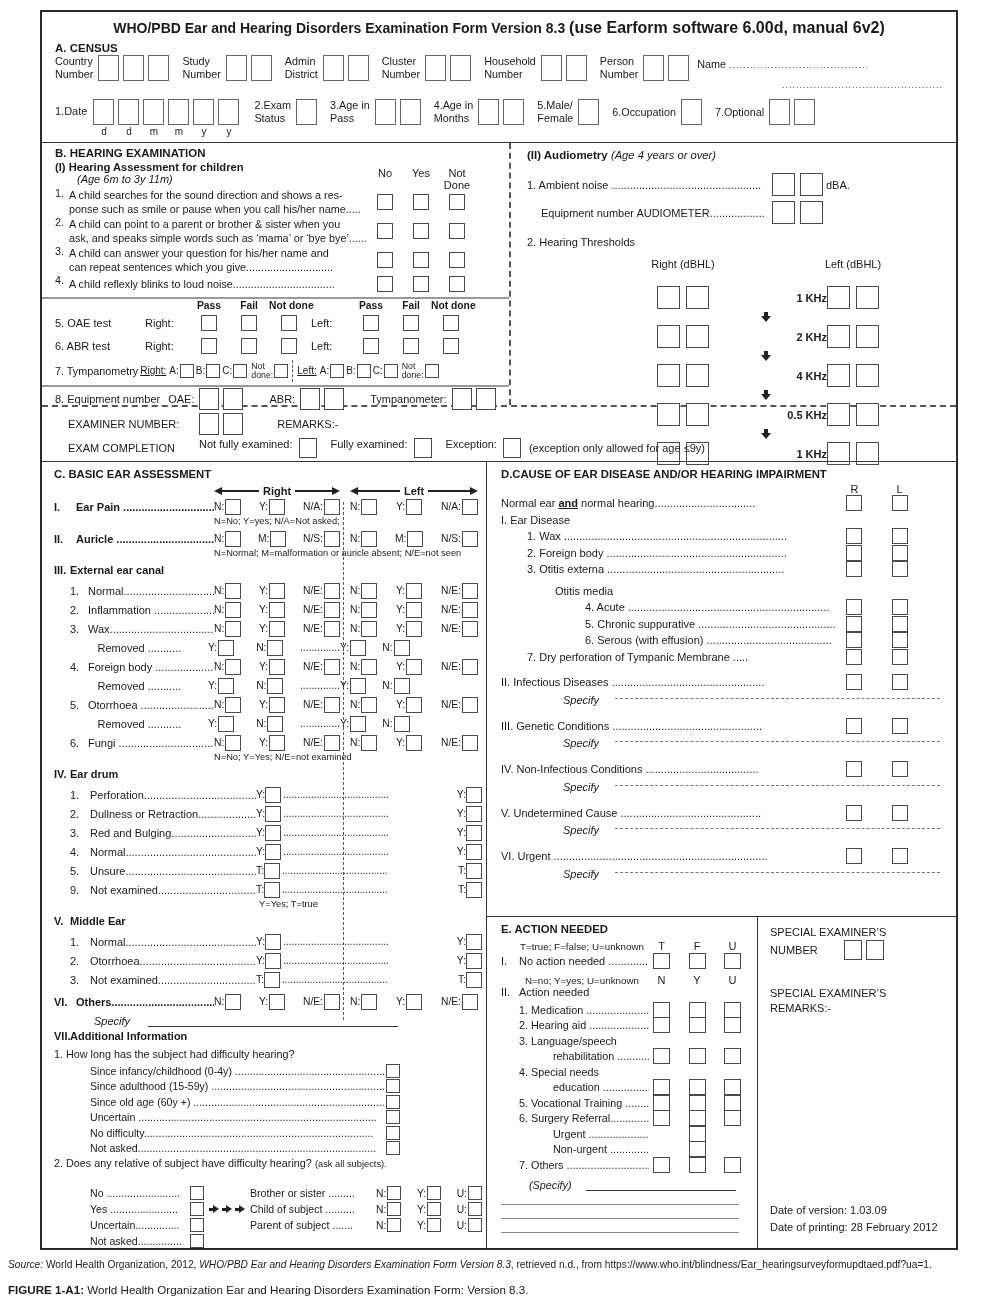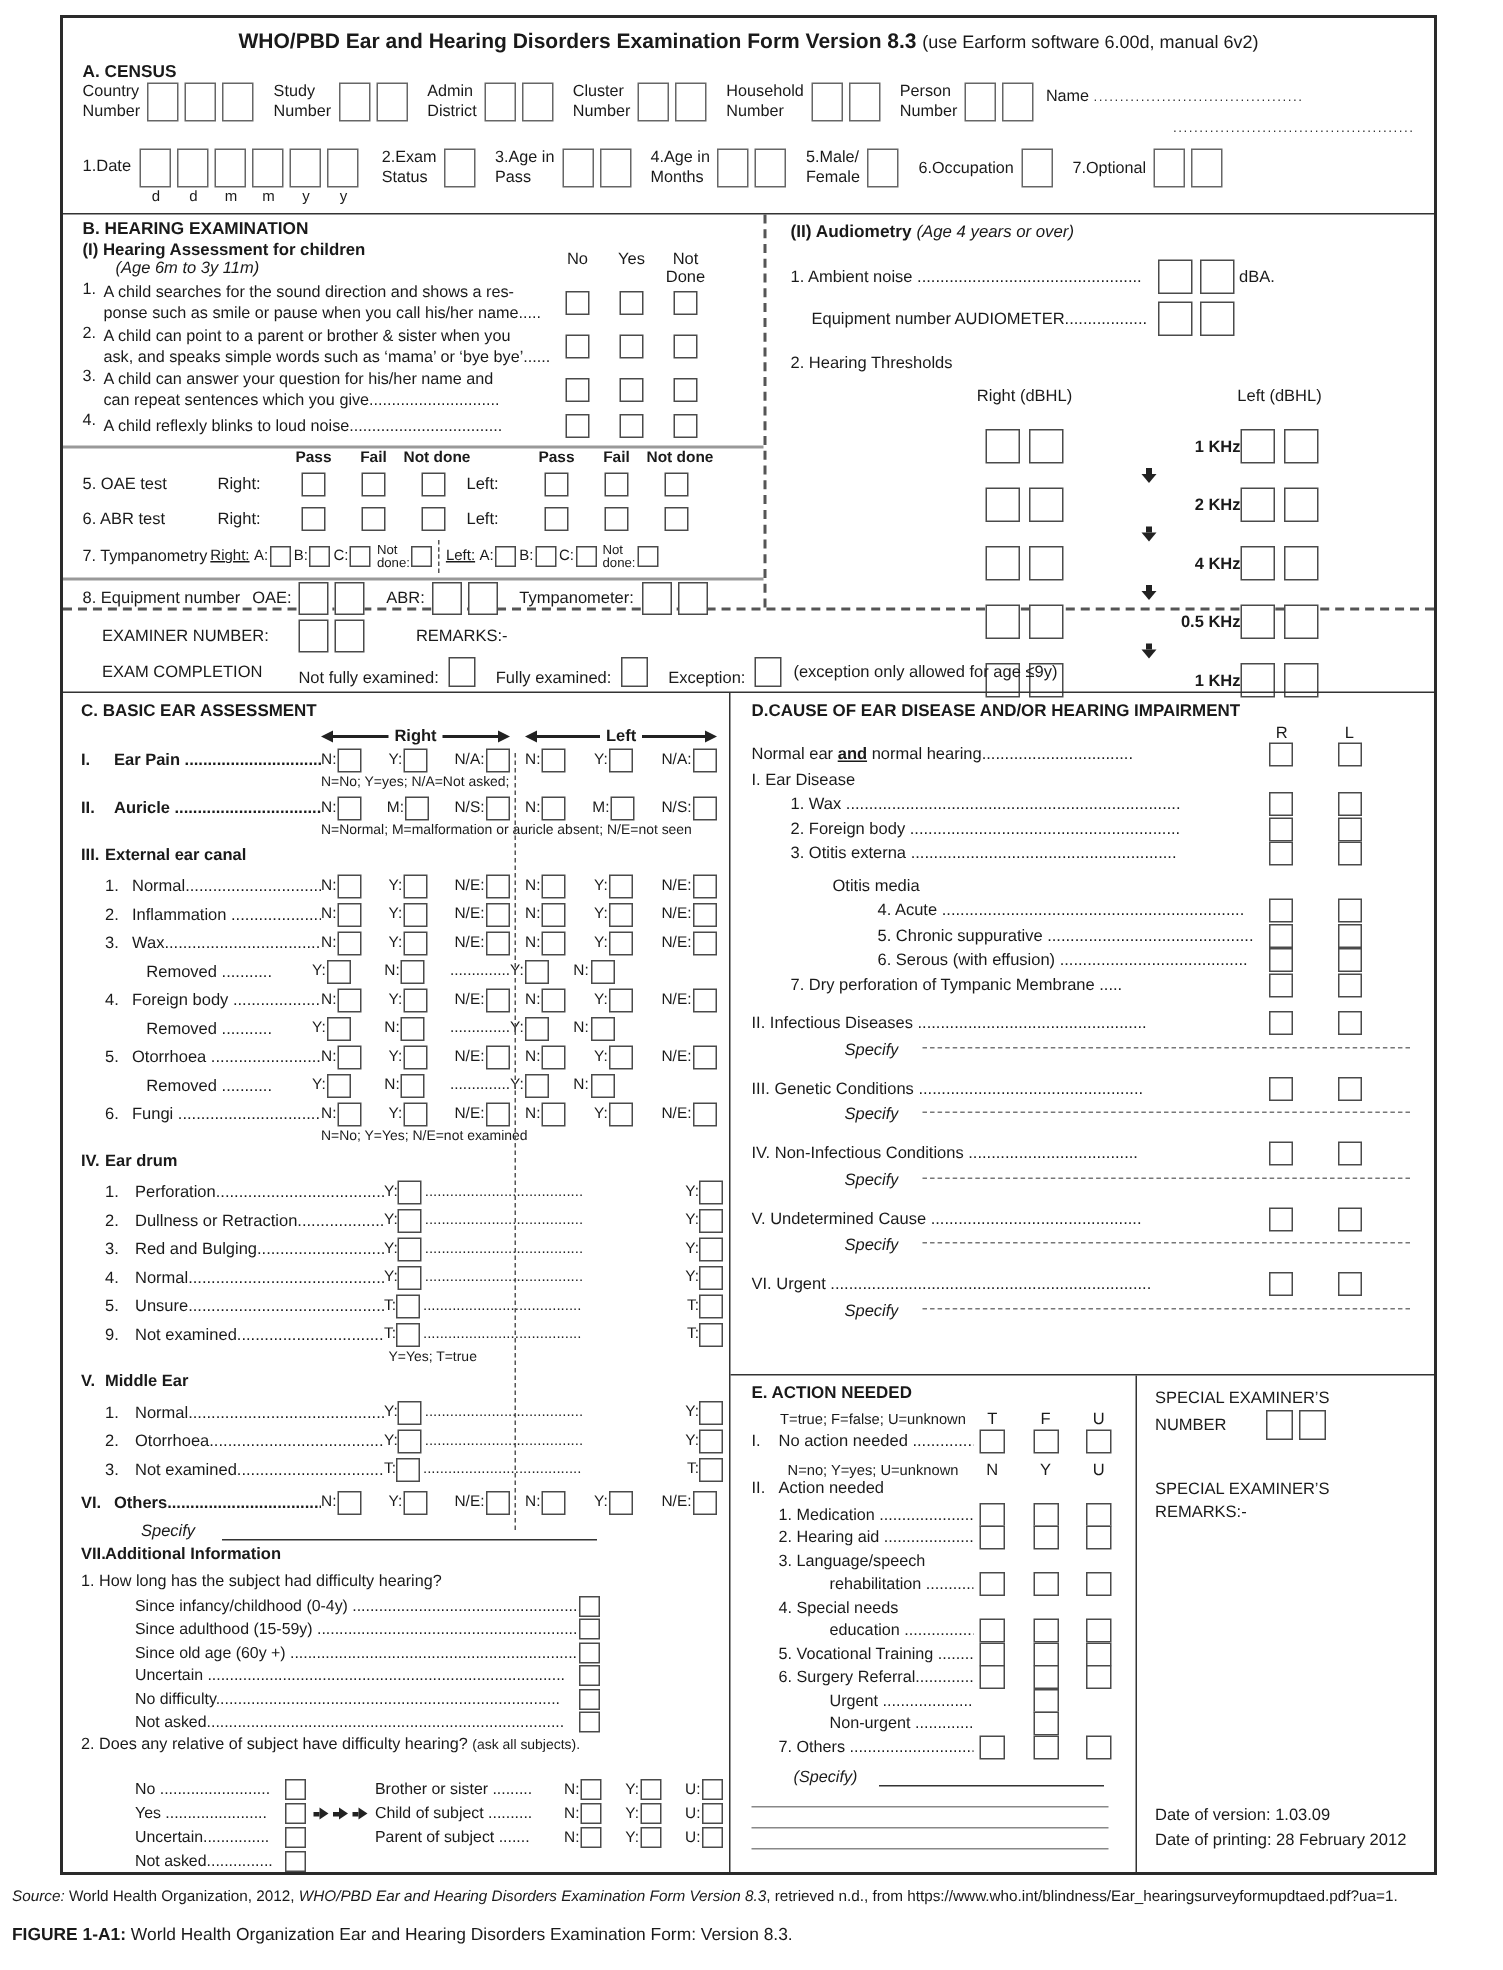--- a/index.html
+++ b/index.html
@@ -12,21 +12,21 @@
   .bx{width:16px;height:16px}
   .bx15{width:14px;height:14px}
   .bx16{width:16px;height:16px}
   .bx18{width:18px;height:20px}
   .bx20{width:20px;height:22px}
   .bxl{width:21px;height:26px;border-color:#666}
   .bxm{width:23px;height:23px}
 
   
   .form-title{position:absolute;top:7px;left:0;right:0;text-align:center;font-size:14px}
-  .form-title .note{font-size:12px;font-weight:normal}
+  .form-title .note{font-size:16px;font-weight:bold}
   .sec-a{position:absolute;top:30px;left:13px;right:13px}
   .sec-label{font-weight:bold;font-size:11.5px}
   .census-r1{display:flex;align-items:flex-start;margin-top:1px}
   .cgroups{display:flex;gap:13px}
   .cgroup{display:flex;align-items:center;gap:5px}
   .clbl{font-size:10.8px;line-height:13px}
   .cboxes{display:flex;gap:4px}
   .name-wrap{flex:1;margin-left:8px;font-size:10.8px;padding-top:3px}
   .name-dots{font-size:9px;letter-spacing:1px;color:#333}
   .name-l2{text-align:right;margin-top:10px}
@@ -68,21 +68,21 @@
   .tymprow{display:flex;align-items:center;height:27px;font-size:10px;white-space:nowrap}
   .tylabel{font-size:10.8px;margin-right:2px}
   .u{text-decoration:underline}
   .tyside{margin-right:3px}
   .tycells{display:flex;gap:2px}
   .tyc{display:flex;align-items:center;gap:1px}
   .tynd{display:inline-flex;flex-direction:column;font-size:8.8px;line-height:9px;margin:0 1px 0 4px}
   .tydiv{border-left:1.5px dashed #555;height:22px;margin:0 4px}
   .equiprow{display:flex;align-items:center;height:26px;font-size:11px;border-top:2px solid #999;margin:1px -6px 0 -13px;padding-left:13px}
   .eqlabel{margin-right:8px}
-  .eqfields{display:flex;gap:14px}
+  .eqfields{display:flex;gap:26px}
   .eqf{display:flex;align-items:center;gap:5px}
   .eqboxes{display:flex;gap:4px}
 
   .atitle{font-size:11.2px}
   .atitle b{font-size:11.5px}
   .atitle i{font-style:italic}
   .amb{display:flex;align-items:center;margin-top:12px;gap:3px}
   .amb .albl,.aeq .albl{white-space:nowrap;overflow:hidden;width:242px}
   .aeq{display:flex;align-items:center;margin-top:5px;gap:3px}
   .aeq .albl{padding-left:14px}
@@ -99,21 +99,21 @@
   .arr::before{content:"";width:4px;height:4px;background:#222}
   .arr::after{content:"";border-left:5px solid transparent;border-right:5px solid transparent;border-top:6px solid #222}
   .arow:first-of-type .arr{display:none}
 
   
   .sec-exam{position:absolute;top:395px;left:0;right:0;height:55px;border-bottom:1.5px solid #333;padding:5px 13px 0 26px}
   .exrow{display:flex;align-items:center;gap:8px;height:24px;font-size:11px}
   .exboxes{display:flex;gap:4px;margin-left:12px}
   .exrem{margin-left:26px}
   .excl{display:flex;gap:14px;margin-left:16px}
-  .exc{display:flex;align-items:flex-end;gap:6px}
+  .exc{display:flex;align-items:flex-start;gap:6px}
 
   
   .sec-cd{position:absolute;top:450px;left:0;right:0;bottom:0}
   .c-col{position:absolute;left:0;top:0;bottom:0;width:444px;padding:6px 4px 0 12px}
   .c-dash{position:absolute;left:301px;top:40px;height:518px;border-left:1.6px dashed #555}
   .d-col{position:absolute;left:444px;top:0;bottom:0;right:0;border-left:1.5px solid #333}
 
   .ctitle{font-weight:bold;font-size:11.3px}
   .chdr{display:flex;margin-top:5px;margin-left:160px;font-size:11px;font-weight:bold}
   .harrow{display:flex;align-items:center;width:126px}

